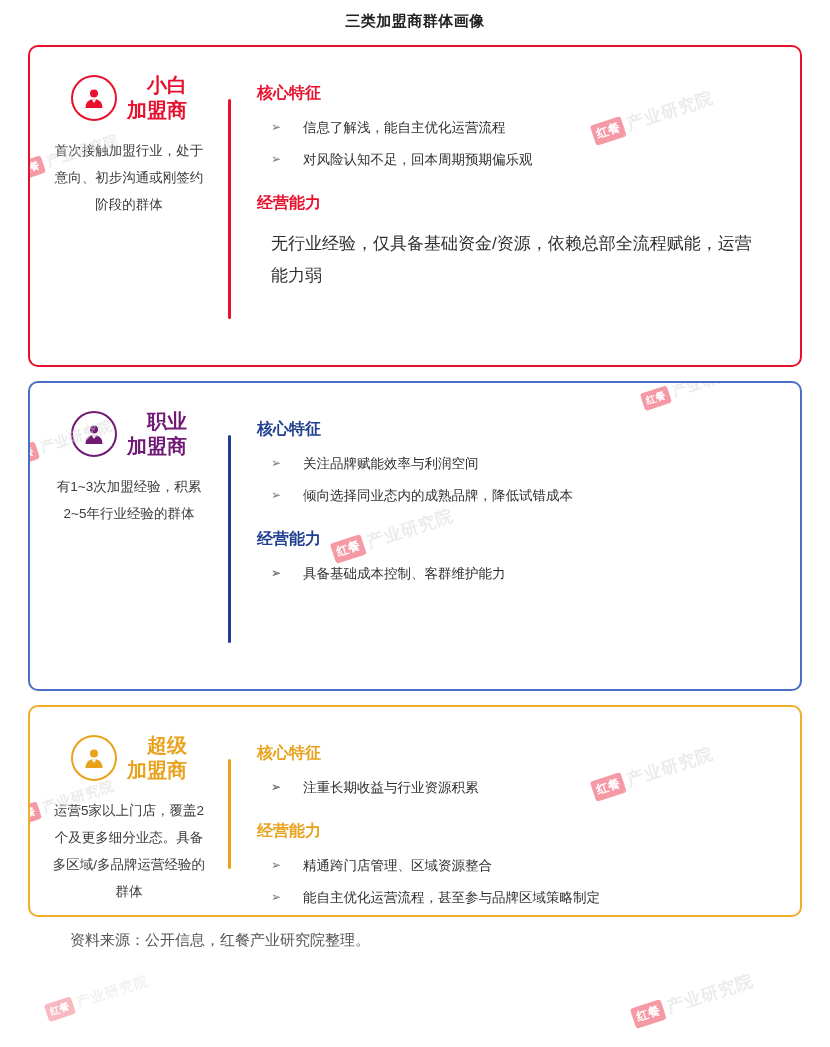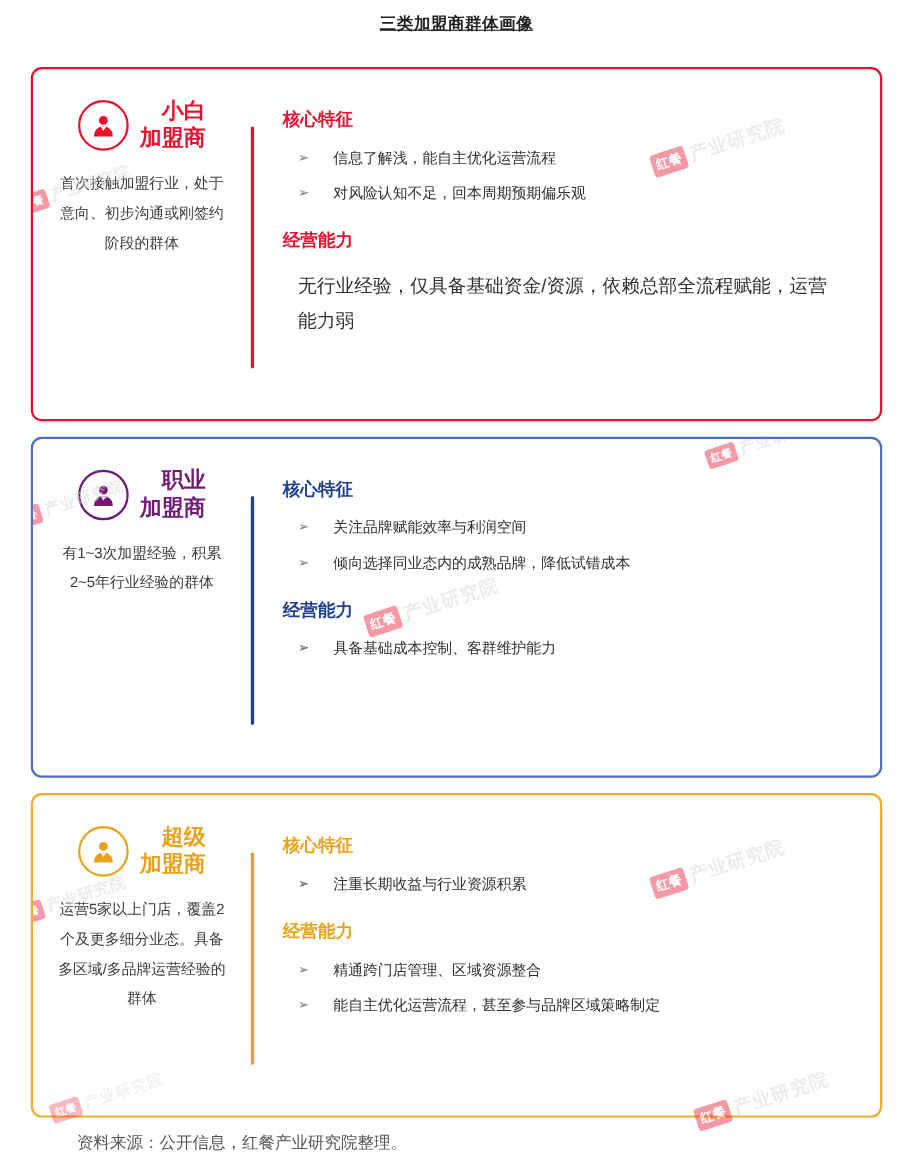--- a/index.html
+++ b/index.html
@@ -16,41 +16,40 @@
     position: relative;
   }
 
   .page-title {
     text-align: center;
     font-size: 15px;
     font-weight: bold;
     color: #222222;
     padding-top: 12px;
     letter-spacing: 0.5px;
-    text-decoration: underline;
   }
 
   .cards {
     padding: 14px 28px 0 28px;
     box-sizing: border-box;
   }
 
   .card {
     position: relative;
     border: 2px solid #e03a3a;
     border-radius: 10px;
     box-sizing: border-box;
     display: flex;
     overflow: hidden;
     background: #ffffff;
   }
 
-  .card.red    { border-color: #e8112d; margin-bottom: 14px; height: 322px; margin-top: 16px; }
+  .card.red    { border-color: #e8112d; margin-bottom: 14px; height: 322px; }
   .card.blue   { border-color: #4a6fc4; margin-bottom: 14px; height: 310px; }
-  .card.orange { border-color: #f0ad28; height: 295px; }
+  .card.orange { border-color: #f0ad28; height: 212px; }
 
   
   .left {
     width: 198px;
     flex: 0 0 198px;
     padding: 26px 14px 10px 14px;
     box-sizing: border-box;
     text-align: center;
     position: relative;
   }

